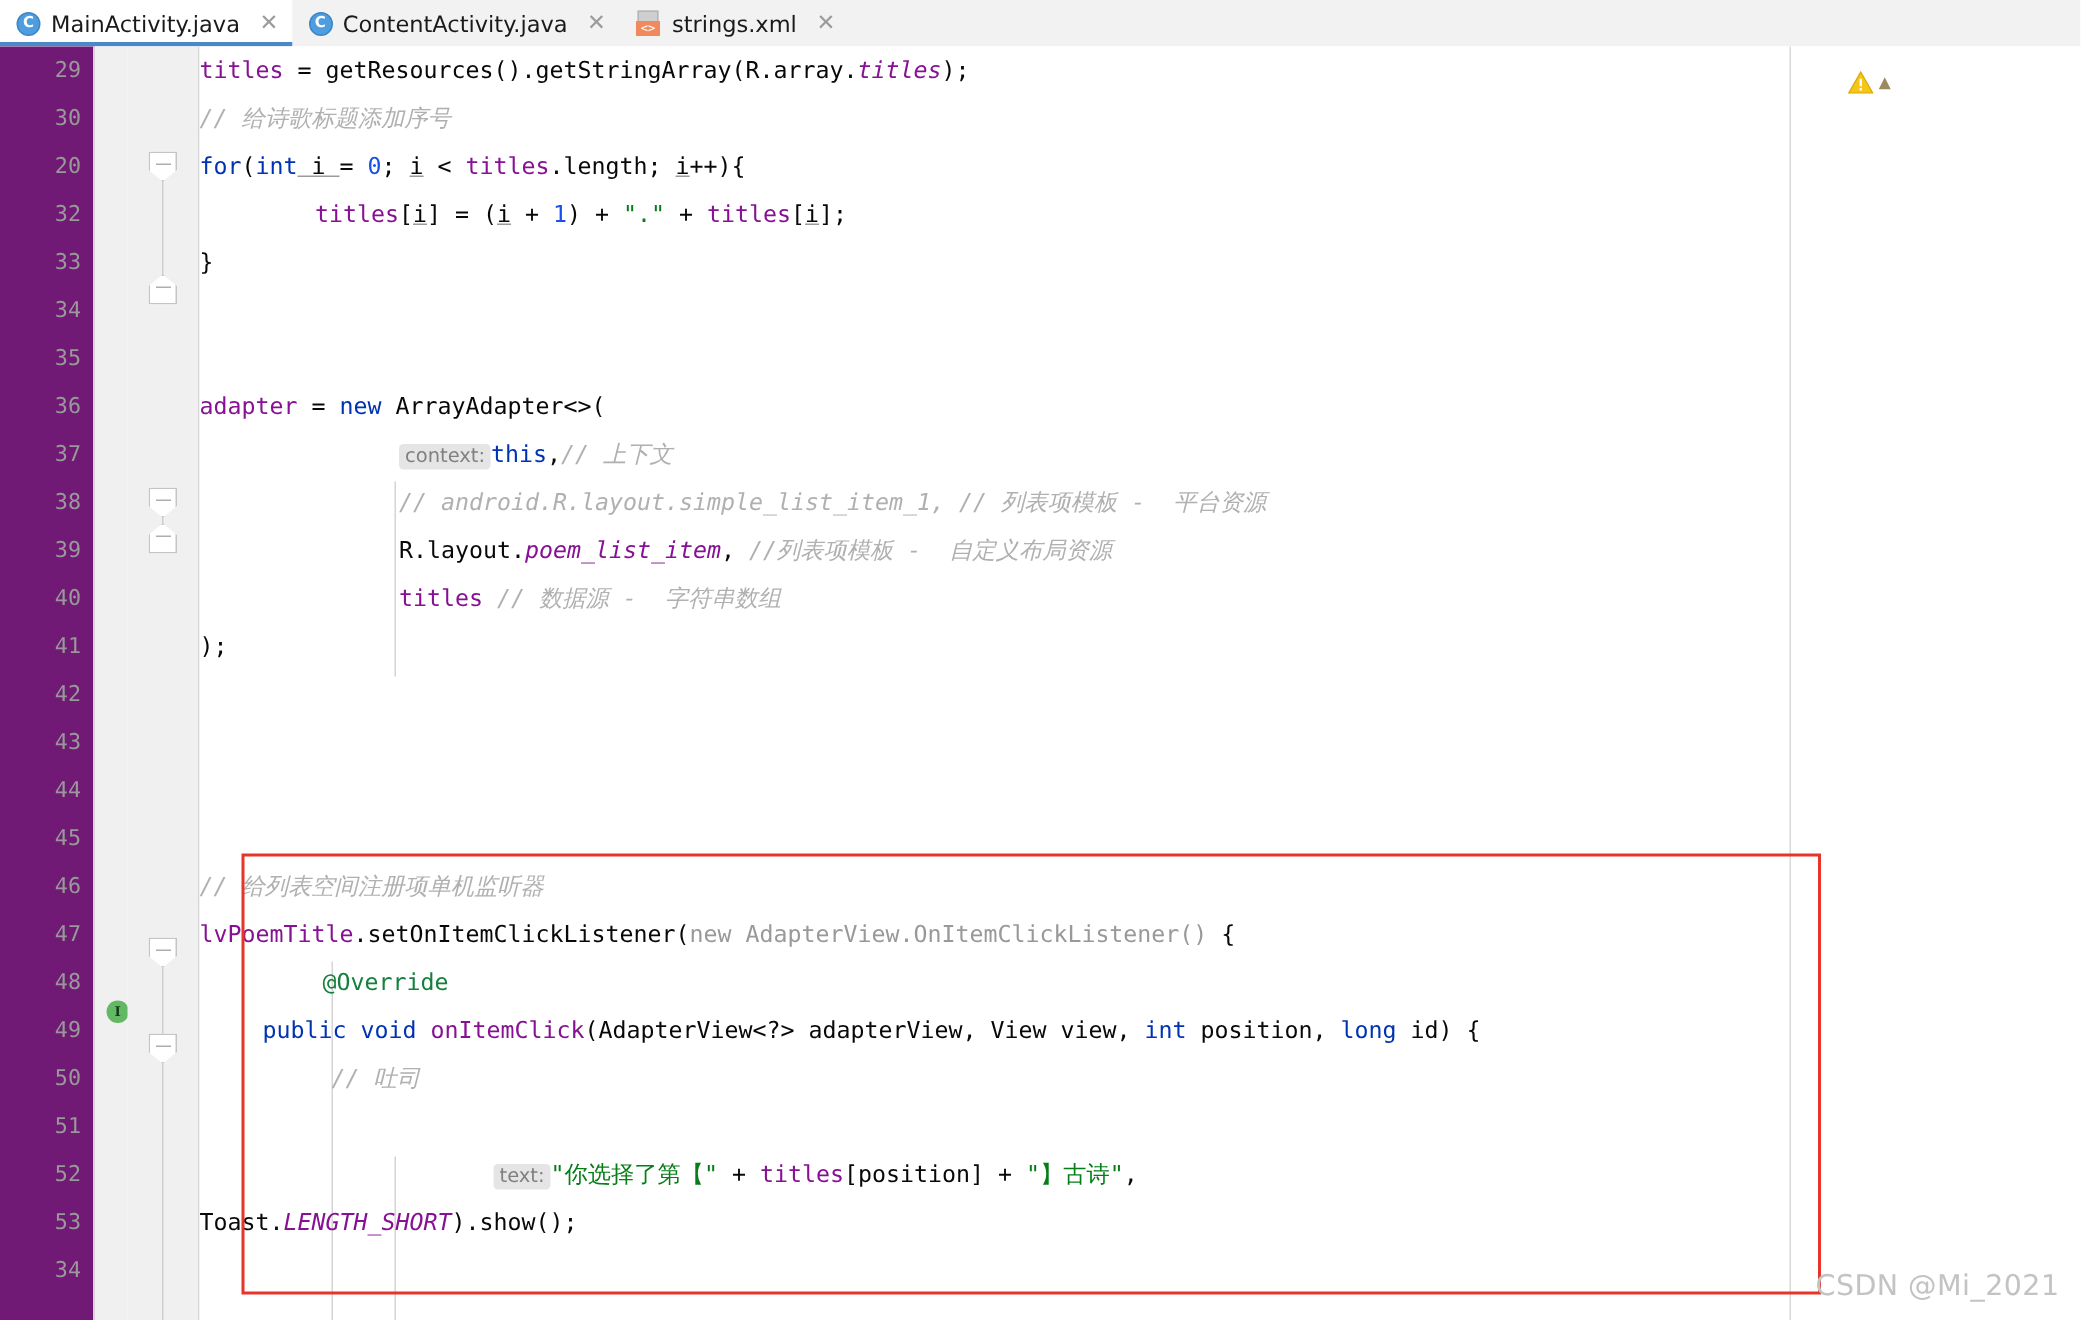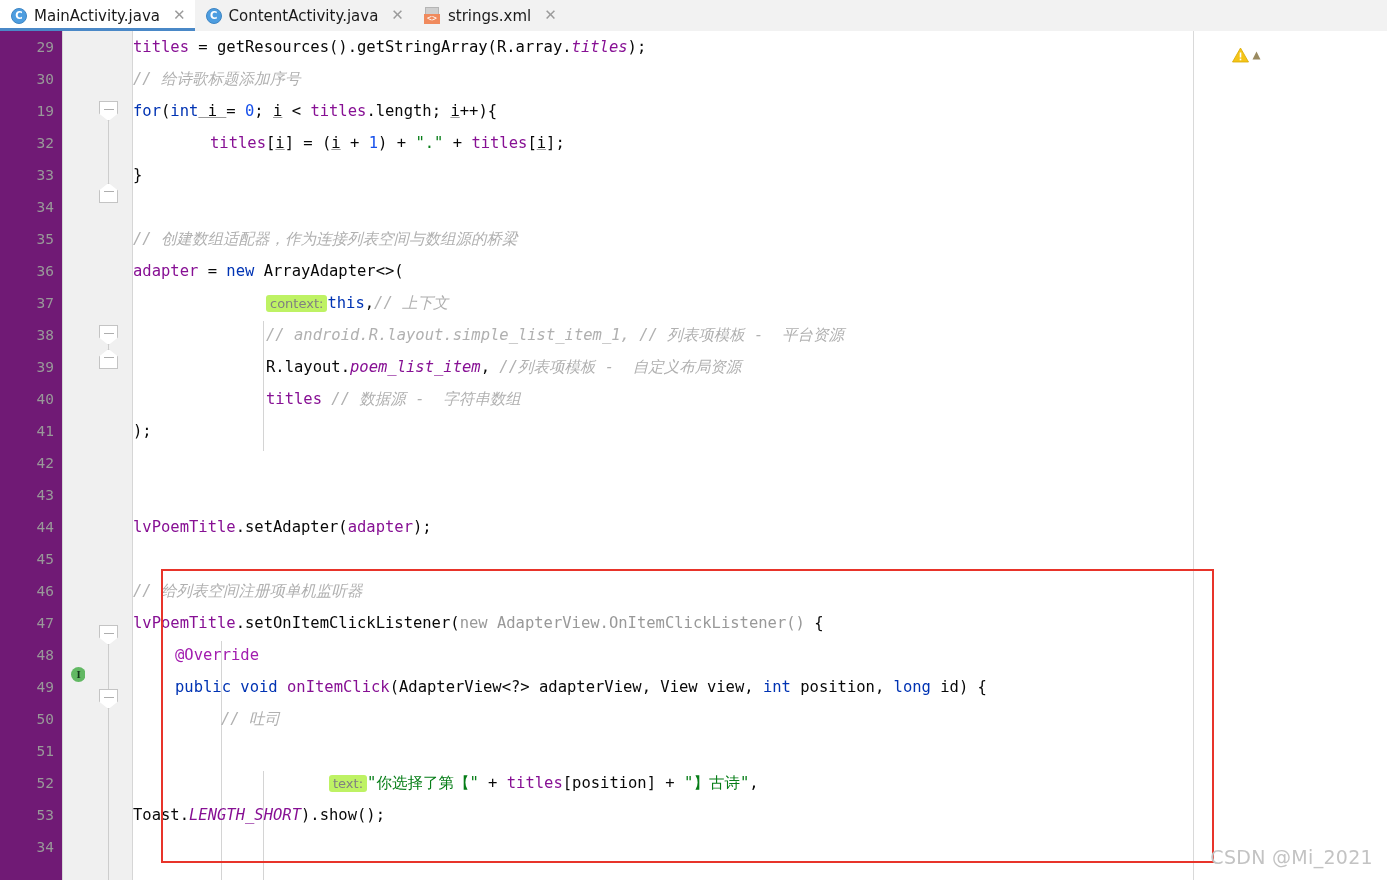--- a/index.html
+++ b/index.html
@@ -215,28 +215,28 @@
     background: #d9d9d9;
   }
 
   
   .kw   { color: #0033b3; }
   .fld  { color: #871094; }
   .sfld { color: #871094; font-style: italic; }
   .cmt  { color: #b0b0b0; font-style: italic; }
   .str  { color: #067d17; }
   .num  { color: #1750eb; }
-  .anno { color: #a21caf; }
+  .anno { color: #15803d; margin-left: 40px; }
   .gray { color: #999999; }
   .plain{ color: #080808; }
   .localvar { text-decoration: underline; text-decoration-color: #9a9a9a; }
 
   
   .hint {
-    background: #bef264;
+    background: #e5e5e5;
     color: #808080;
     border-radius: 3px;
     padding: 1px 4px;
     font-size: 13px;
     font-family: "DejaVu Sans", sans-serif;
   }
 
   
   .redbox {
     position: absolute;
@@ -286,21 +286,21 @@
       <span class="tab-label">strings.xml</span>
       <span class="tab-close">✕</span>
     </div>
   </div>
 
   <div class="editor">
 
     <div class="gutter">
       <div class="linenum" style="top:0px">29</div>
       <div class="linenum" style="top:32px">30</div>
-      <div class="linenum" style="top:64px">19</div>
+      <div class="linenum" style="top:64px">20</div>
       <div class="linenum" style="top:96px">32</div>
       <div class="linenum" style="top:128px">33</div>
       <div class="linenum" style="top:160px">34</div>
       <div class="linenum" style="top:192px">35</div>
       <div class="linenum" style="top:224px">36</div>
       <div class="linenum" style="top:256px">37</div>
       <div class="linenum" style="top:288px">38</div>
       <div class="linenum" style="top:320px">39</div>
       <div class="linenum" style="top:352px">40</div>
       <div class="linenum" style="top:384px">41</div>
@@ -366,38 +366,36 @@
       <div class="cline" style="top:32px"><span class="cmt">// </span><span class="cmt">给诗歌标题添加序号</span></div>
 
       <div class="cline" style="top:64px"><span class="kw">for</span><span class="plain">(</span><span class="kw">int</span><span class="plain localvar"> i </span><span class="plain">= </span><span class="num">0</span><span class="plain">; </span><span class="plain localvar">i</span><span class="plain"> &lt; </span><span class="fld">titles</span><span class="plain">.length; </span><span class="plain localvar">i</span><span class="plain">++){</span></div>
 
       <div class="cline" style="top:96px; padding-left:77px"><span class="fld">titles</span><span class="plain">[</span><span class="plain localvar">i</span><span class="plain">] = (</span><span class="plain localvar">i</span><span class="plain"> + </span><span class="num">1</span><span class="plain">) + </span><span class="str">"."</span><span class="plain"> + </span><span class="fld">titles</span><span class="plain">[</span><span class="plain localvar">i</span><span class="plain">];</span></div>
 
       <div class="cline" style="top:128px"><span class="plain">}</span></div>
 
       <div class="cline" style="top:160px"></div>
 
-      <div class="cline" style="top:192px"><span class="cmt">// </span><span class="cmt">创建数组适配器，作为连接列表空间与数组源的桥梁</span></div>
 
       <div class="cline" style="top:224px"><span class="fld">adapter</span><span class="plain"> = </span><span class="kw">new</span><span class="plain"> ArrayAdapter&lt;&gt;(</span></div>
 
       <div class="cline" style="top:256px; padding-left:133px"><span class="hint">context:</span><span class="kw">this</span><span class="plain">,</span><span class="cmt">// </span><span class="cmt">上下文</span></div>
 
       <div class="cline" style="top:288px; padding-left:133px"><span class="cmt">// android.R.layout.simple_list_item_1, // 列表项模板 -  平台资源</span></div>
 
       <div class="cline" style="top:320px; padding-left:133px"><span class="plain">R.layout.</span><span class="sfld">poem_list_item</span><span class="plain">, </span><span class="cmt">//列表项模板 -  自定义布局资源</span></div>
 
       <div class="cline" style="top:352px; padding-left:133px"><span class="fld">titles</span><span class="cmt"> // 数据源 -  字符串数组</span></div>
 
       <div class="cline" style="top:384px"><span class="plain">);</span></div>
 
       <div class="cline" style="top:416px"></div>
 
 
-      <div class="cline" style="top:480px"><span class="fld">lvPoemTitle</span><span class="plain">.setAdapter(</span><span class="fld">adapter</span><span class="plain">);</span></div>
 
       <div class="cline" style="top:512px"></div>
 
       <div class="cline" style="top:544px"><span class="cmt">// </span><span class="cmt">给列表空间注册项单机监听器</span></div>
 
       <div class="cline" style="top:576px"><span class="fld">lvPoemTitle</span><span class="plain">.setOnItemClickListener(</span><span class="gray">new</span><span class="gray"> AdapterView.OnItemClickListener()</span><span class="plain"> {</span></div>
 
       <div class="cline" style="top:608px; padding-left:42px"><span class="anno">@Override</span></div>
 
       <div class="cline" style="top:640px; padding-left:42px"><span class="kw">public</span><span class="plain"> </span><span class="kw">void</span><span class="plain"> </span><span class="fld">onItemClick</span><span class="plain">(AdapterView&lt;?&gt; adapterView, View view, </span><span class="kw">int</span><span class="plain"> position, </span><span class="kw">long</span><span class="plain"> id) {</span></div>

